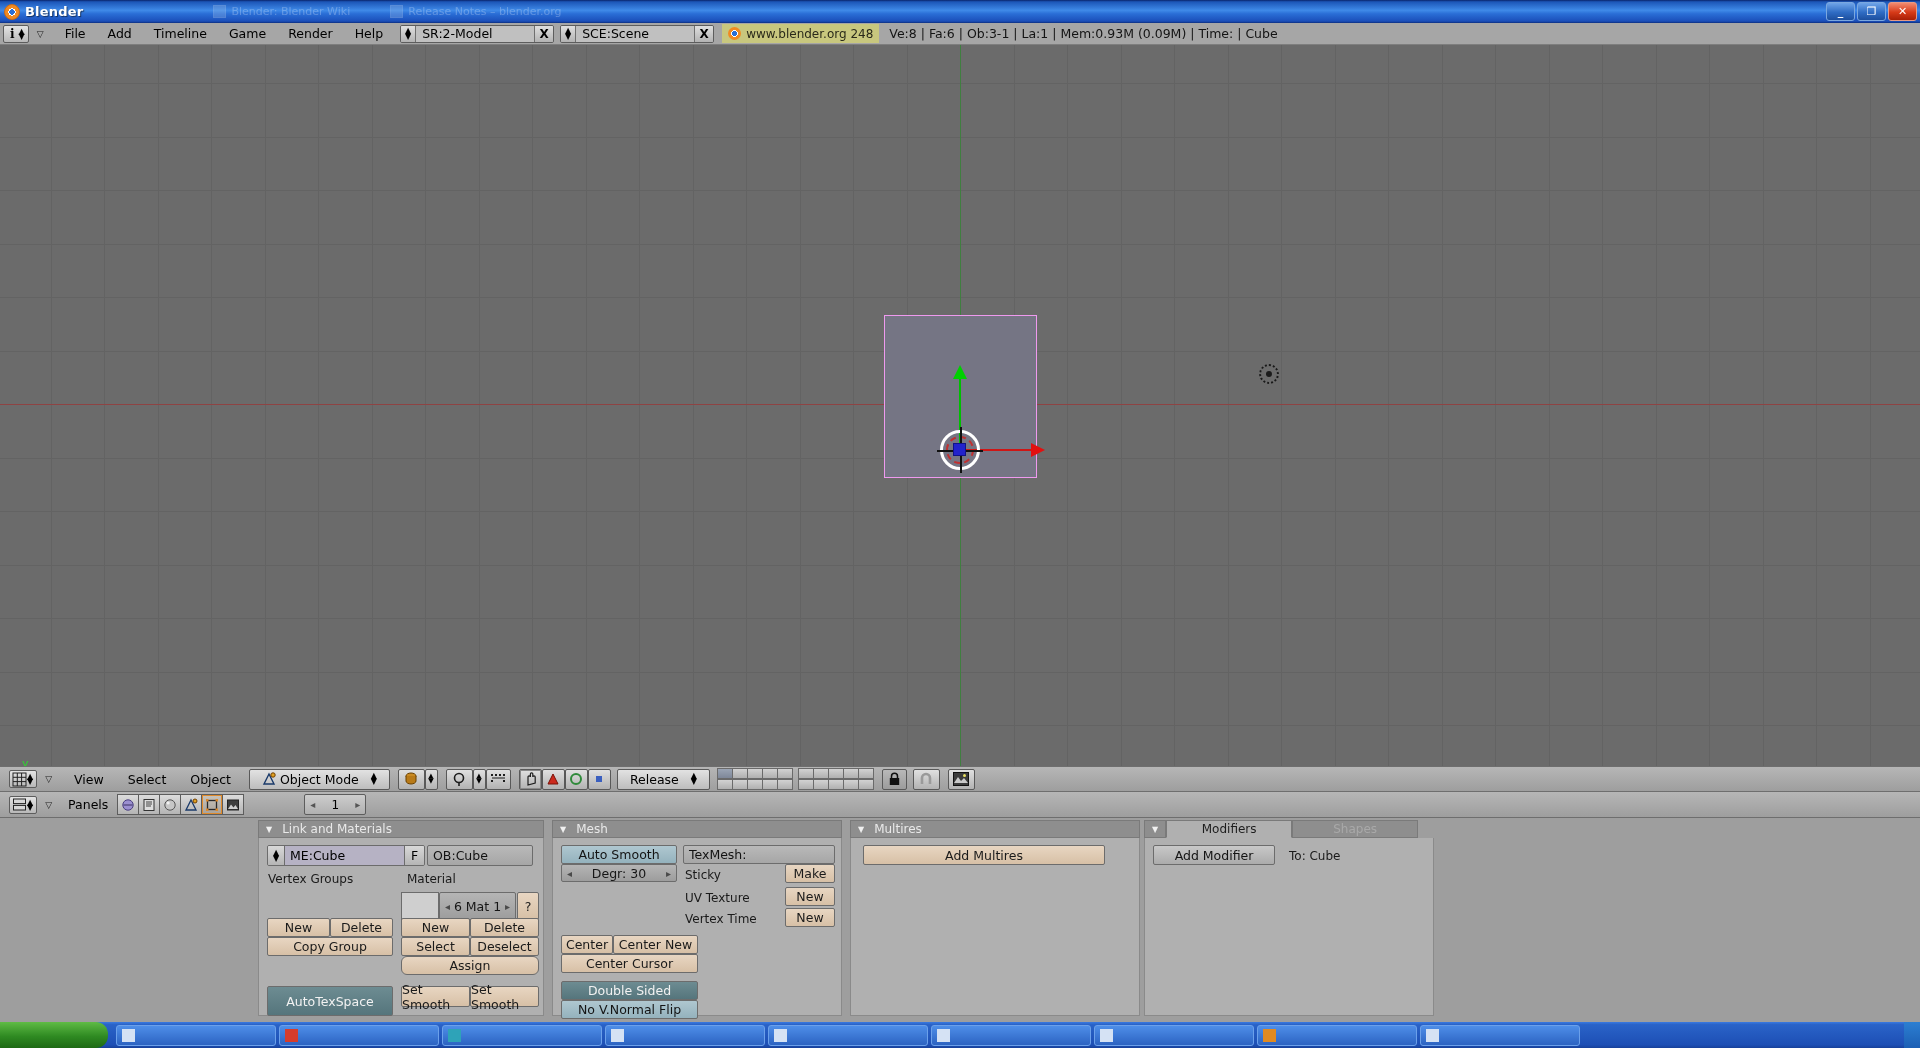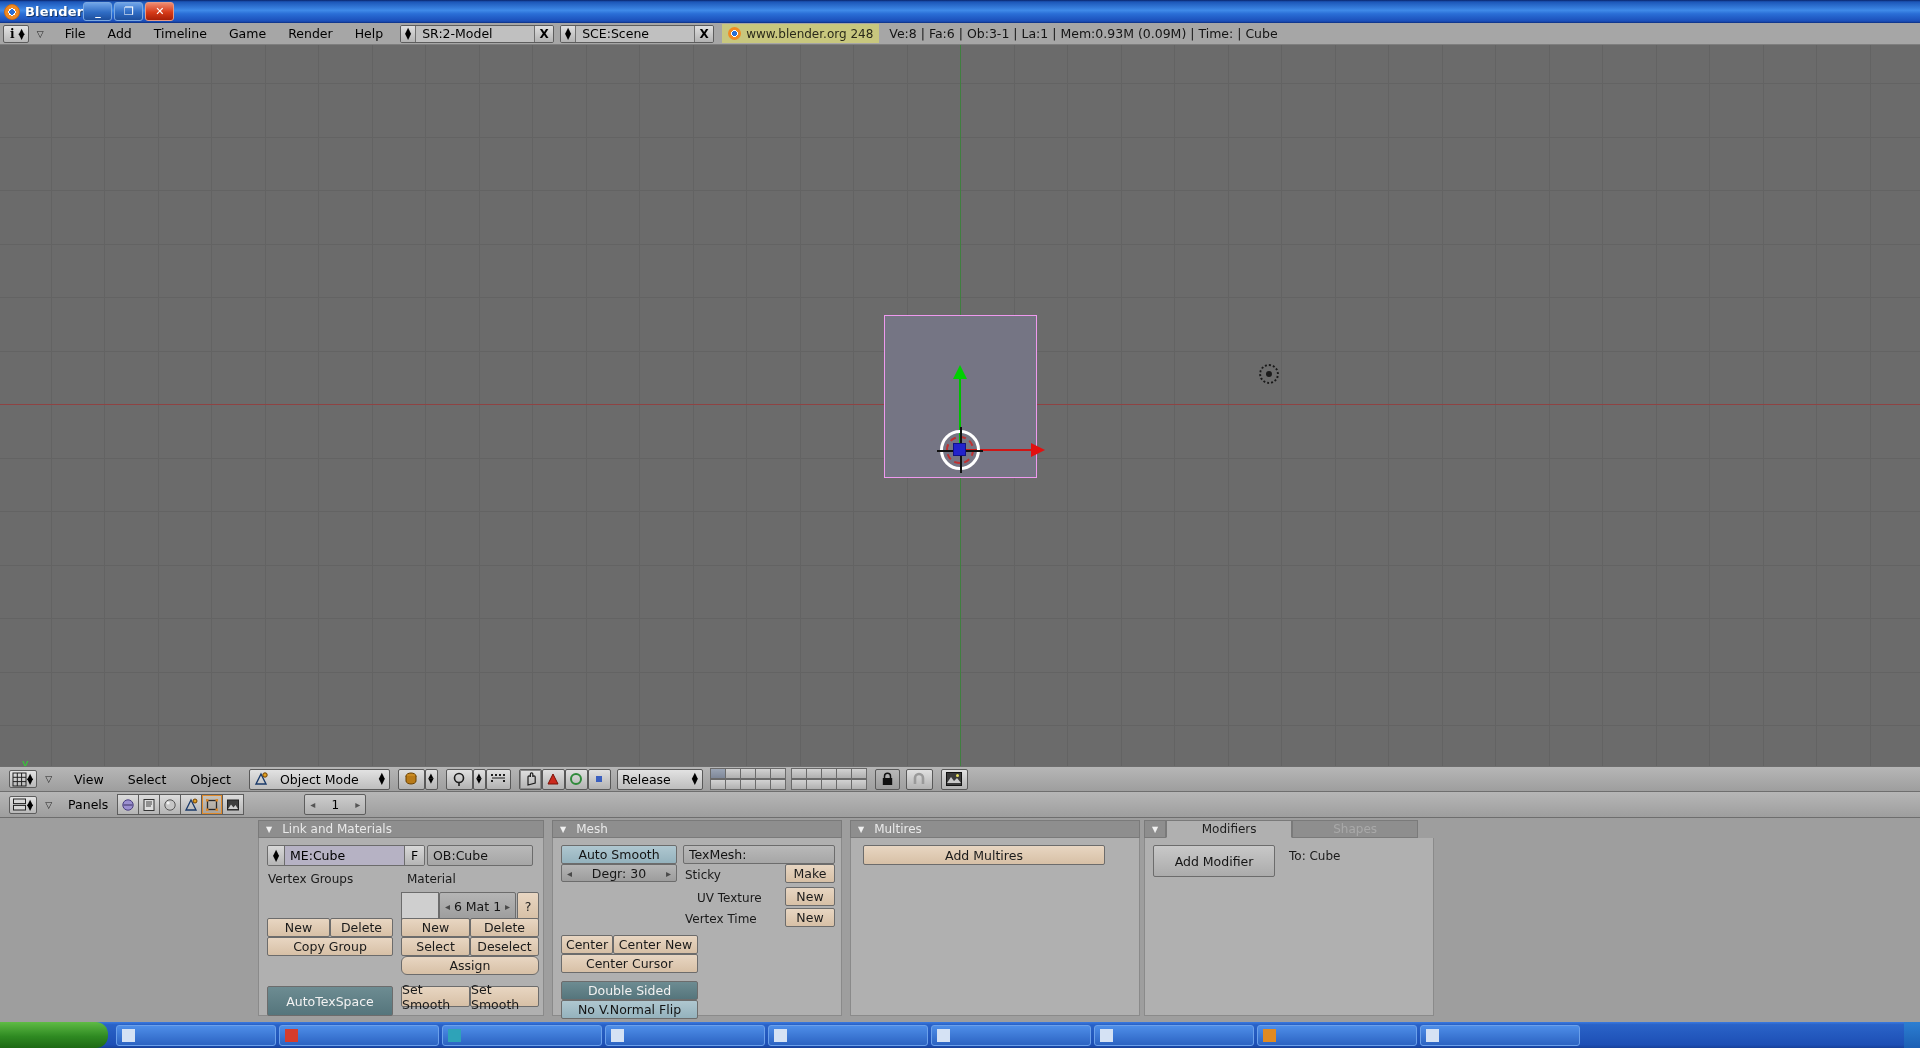--- a/index.html
+++ b/index.html
@@ -140,21 +140,21 @@
   .btnbox {
     height:21px; border:1px solid #595959; border-radius:2px;
     background: linear-gradient(to bottom,#e0e0e0,#b2b2b2);
     display:flex; align-items:center; justify-content:center;
   }
   .icbtn { width:23px; height:21px; }
   .vh-menu { padding: 0 12px; font-size:12.5px;}
   .modesel {
     height:21px; margin-left:6px; border:1px solid #595959; border-radius:2px;
     background: linear-gradient(to bottom,#e2e2e2,#bdbdbd);
-    display:flex; align-items:center; padding:0 4px; gap:12px; min-width:116px;
+    display:flex; align-items:center; padding:0 12px; gap:4px; min-width:116px;
   }
   .modesel .caret { display:flex; flex-direction:column; font-size:8px; line-height:6px; margin-left:auto; padding-left:8px;}
   .layerblock { display:flex; margin-left:8px; }
   .layercol { display:flex; flex-direction:column; }
   .layercell {
     width:16px; height:11px; border:1px solid #6a6a6a; margin:-0.5px 0 0 -1px;
     background: linear-gradient(to bottom,#d2d2d2,#b0b0b0);
   }
   .layercell.on { background: linear-gradient(to bottom,#9aa4b4,#7e8798); }
 
@@ -261,20 +261,30 @@
   .tb-item.orange .sq { background:#e08a22;}
   .tray { display:flex; align-items:center; gap:6px; padding:0 8px; height:26px;
     background: linear-gradient(to bottom,#2c7fd2,#1c5fb4); color:#fff; font-size:11px;}
 </style>
 </head>
 <body>
 
 <div class="winbar">
   <div class="winbar-icon"></div>
   <div class="winbar-title">Blender</div>
+  <div class="winbar-ghosts">
+    <div class="ghost">
+        <span class="gico"></span>
+        <span>Blender: Blender Wiki</span>
+      </div>
+    <div class="ghost">
+        <span class="gico"></span>
+        <span>Release Notes – blender.org</span>
+      </div>
+  </div>
   <div class="winbtns">
     <div class="winbtn">_</div>
     <div class="winbtn">❐</div>
     <div class="winbtn close">✕</div>
   </div>
 </div>
 
 <div class="topheader">
   <div class="hdr-icon-btn">
     <span class="ibtn-glyph">i</span>
@@ -683,21 +693,21 @@
           <span class="ar">◂</span>
           <span>Degr: 30</span>
           <span class="ar">▸</span>
         </div>
 
         <div class="field plain" style="left:130px; top:7px; width:152px; height:19px; padding-left:5px;">
           <span>TexMesh:</span>
         </div>
         <div class="lbl" style="left:132px; top:30px;">Sticky</div>
         <div class="btn" style="left:232px; top:26px; width:50px; height:19px;">Make</div>
-        <div class="lbl" style="left:144px; top:53px;">UV Texture</div>
+        <div class="lbl" style="left:132px; top:53px;">UV Texture</div>
         <div class="btn" style="left:232px; top:49px; width:50px; height:19px;">New</div>
         <div class="lbl" style="left:132px; top:74px;">Vertex Time</div>
         <div class="btn" style="left:232px; top:70px; width:50px; height:19px;">New</div>
 
         <div class="btn" style="left:8px; top:97px; width:52px; height:19px;">Center</div>
         <div class="btn" style="left:60px; top:97px; width:85px; height:19px;">Center New</div>
         <div class="btn" style="left:8px; top:116px; width:137px; height:19px;">Center Cursor</div>
 
         <div class="btn teal" style="left:8px; top:143px; width:137px; height:19px;">Double Sided</div>
         <div class="btn bluegrey" style="left:8px; top:162px; width:137px; height:19px;">No V.Normal Flip</div>
@@ -714,21 +724,21 @@
       </div>
     </div>
 
     <div class="panel" style="left:1144px; top:2px; width:290px; height:196px;">
       <div class="tabrow">
         <div class="tab trigrip">▼</div>
         <div class="tab active" style="width:126px;">Modifiers</div>
         <div class="tab inactive" style="width:126px;">Shapes</div>
       </div>
       <div class="panel-body" style="height:178px;">
-        <div class="btn grey" style="left:8px; top:7px; width:122px; height:32px;">Add Modifier</div>
+        <div class="btn grey" style="left:8px; top:7px; width:122px; height:20px;">Add Modifier</div>
         <div class="lbl" style="left:144px; top:11px;">To: Cube</div>
       </div>
     </div>
 
   </div>
 </div>
 
 <div class="taskbar">
   <div class="startbtn"></div>
   <div class="tb-items">

